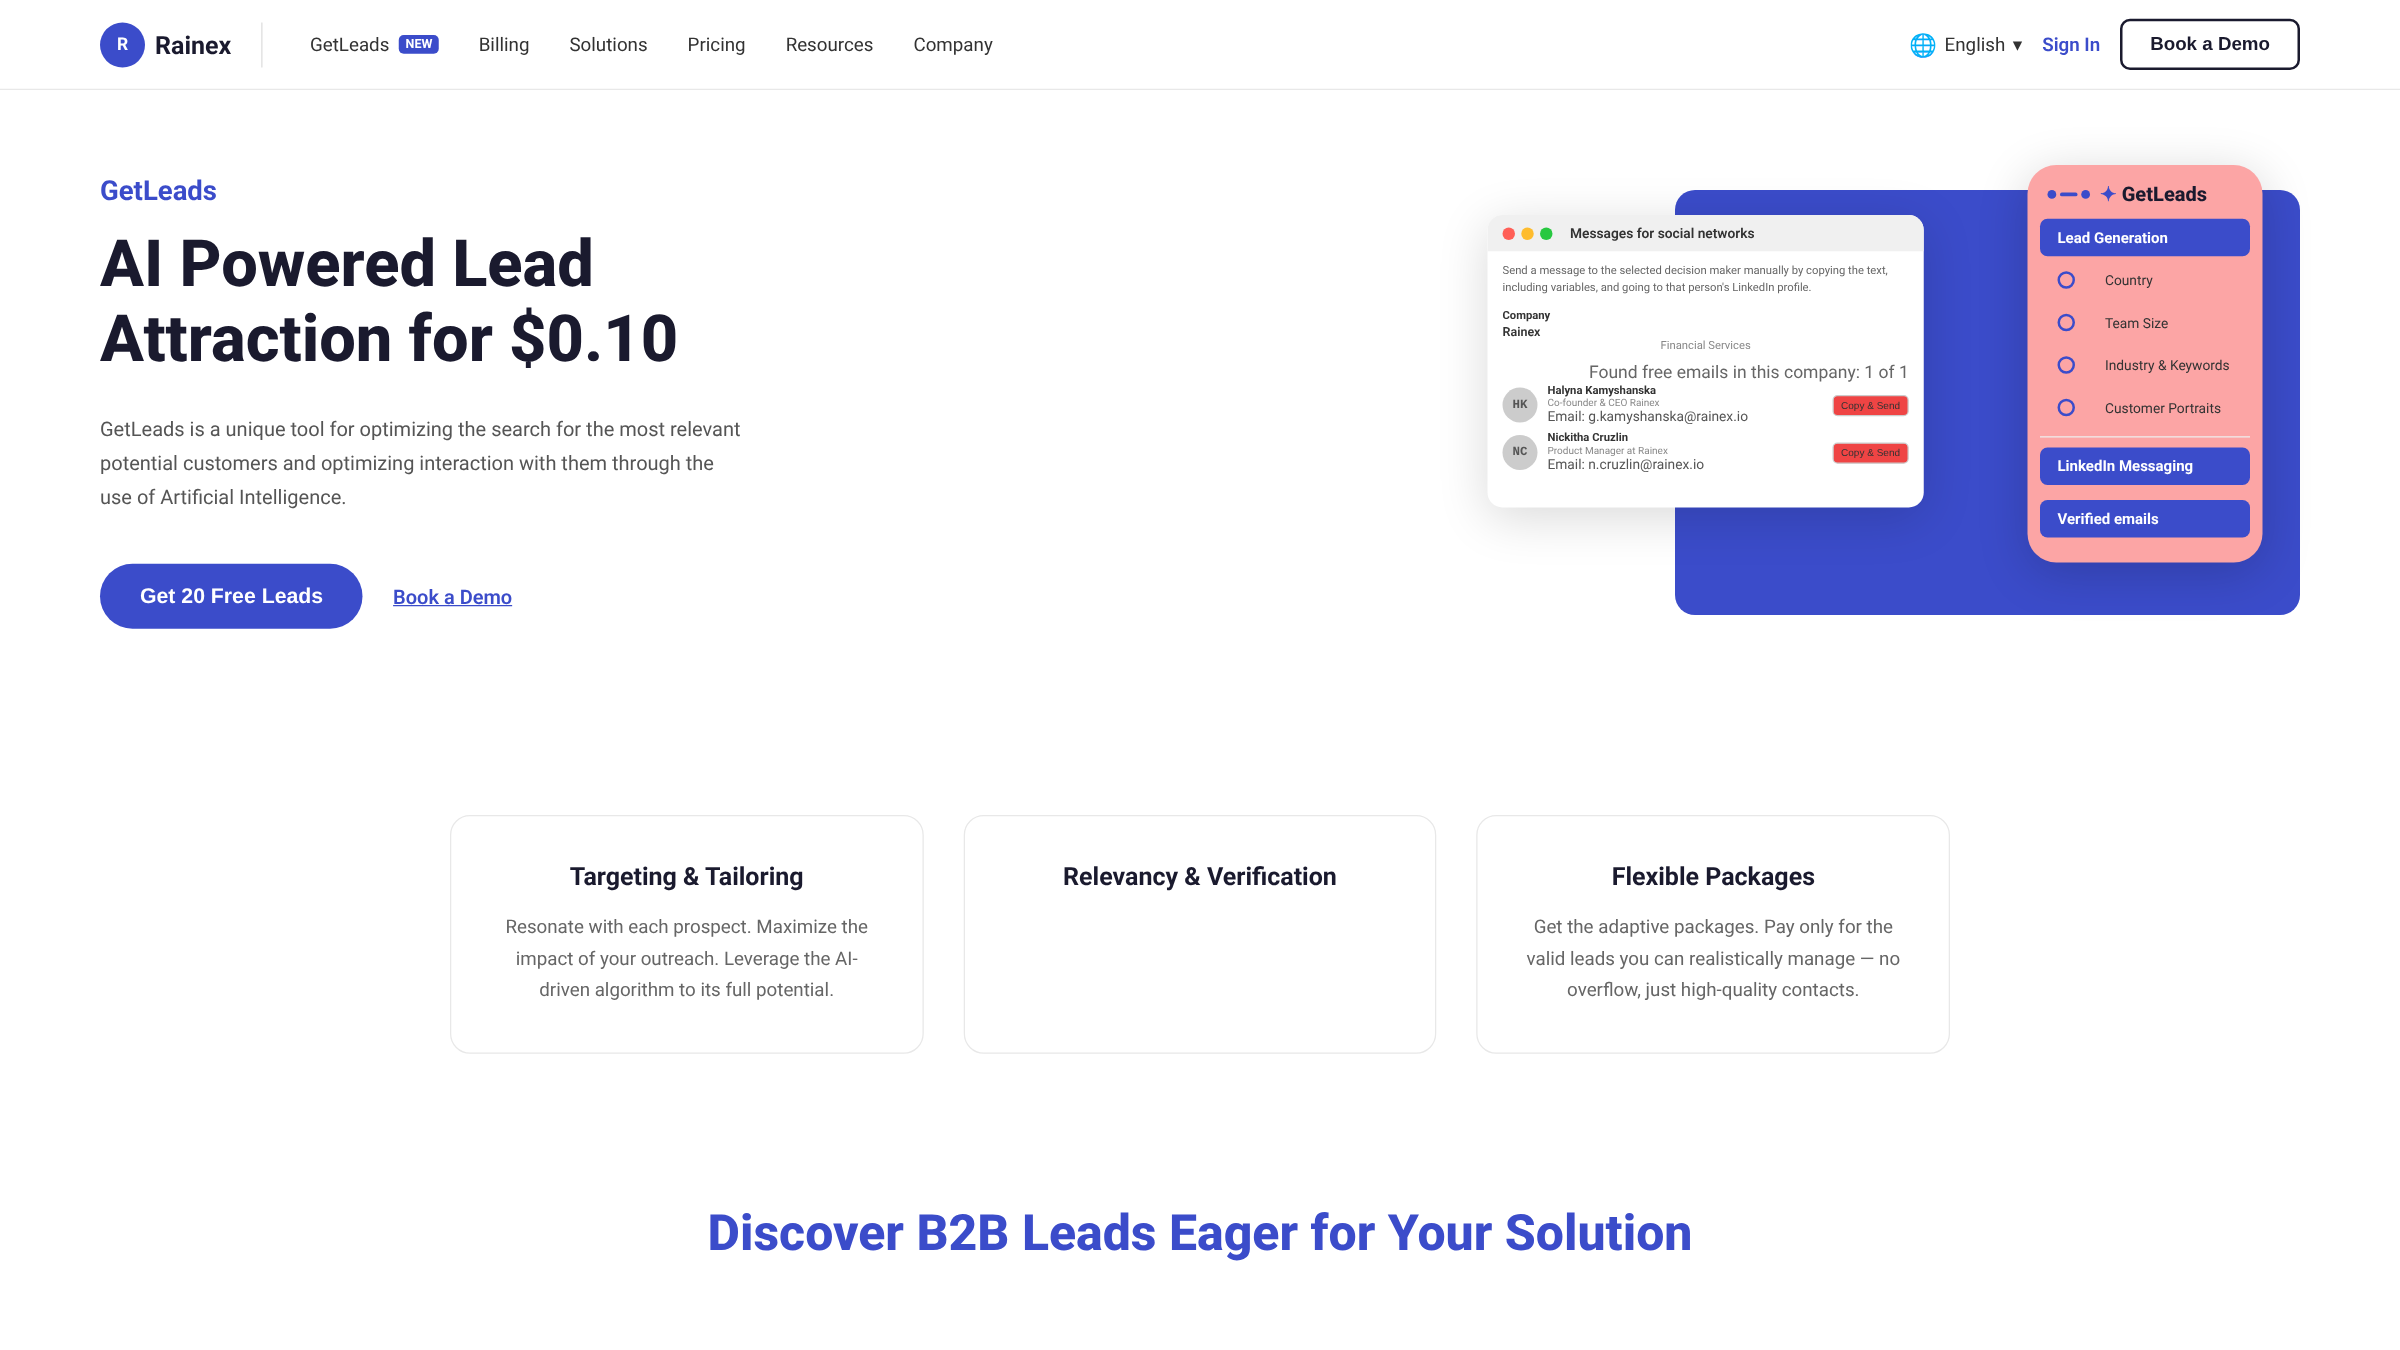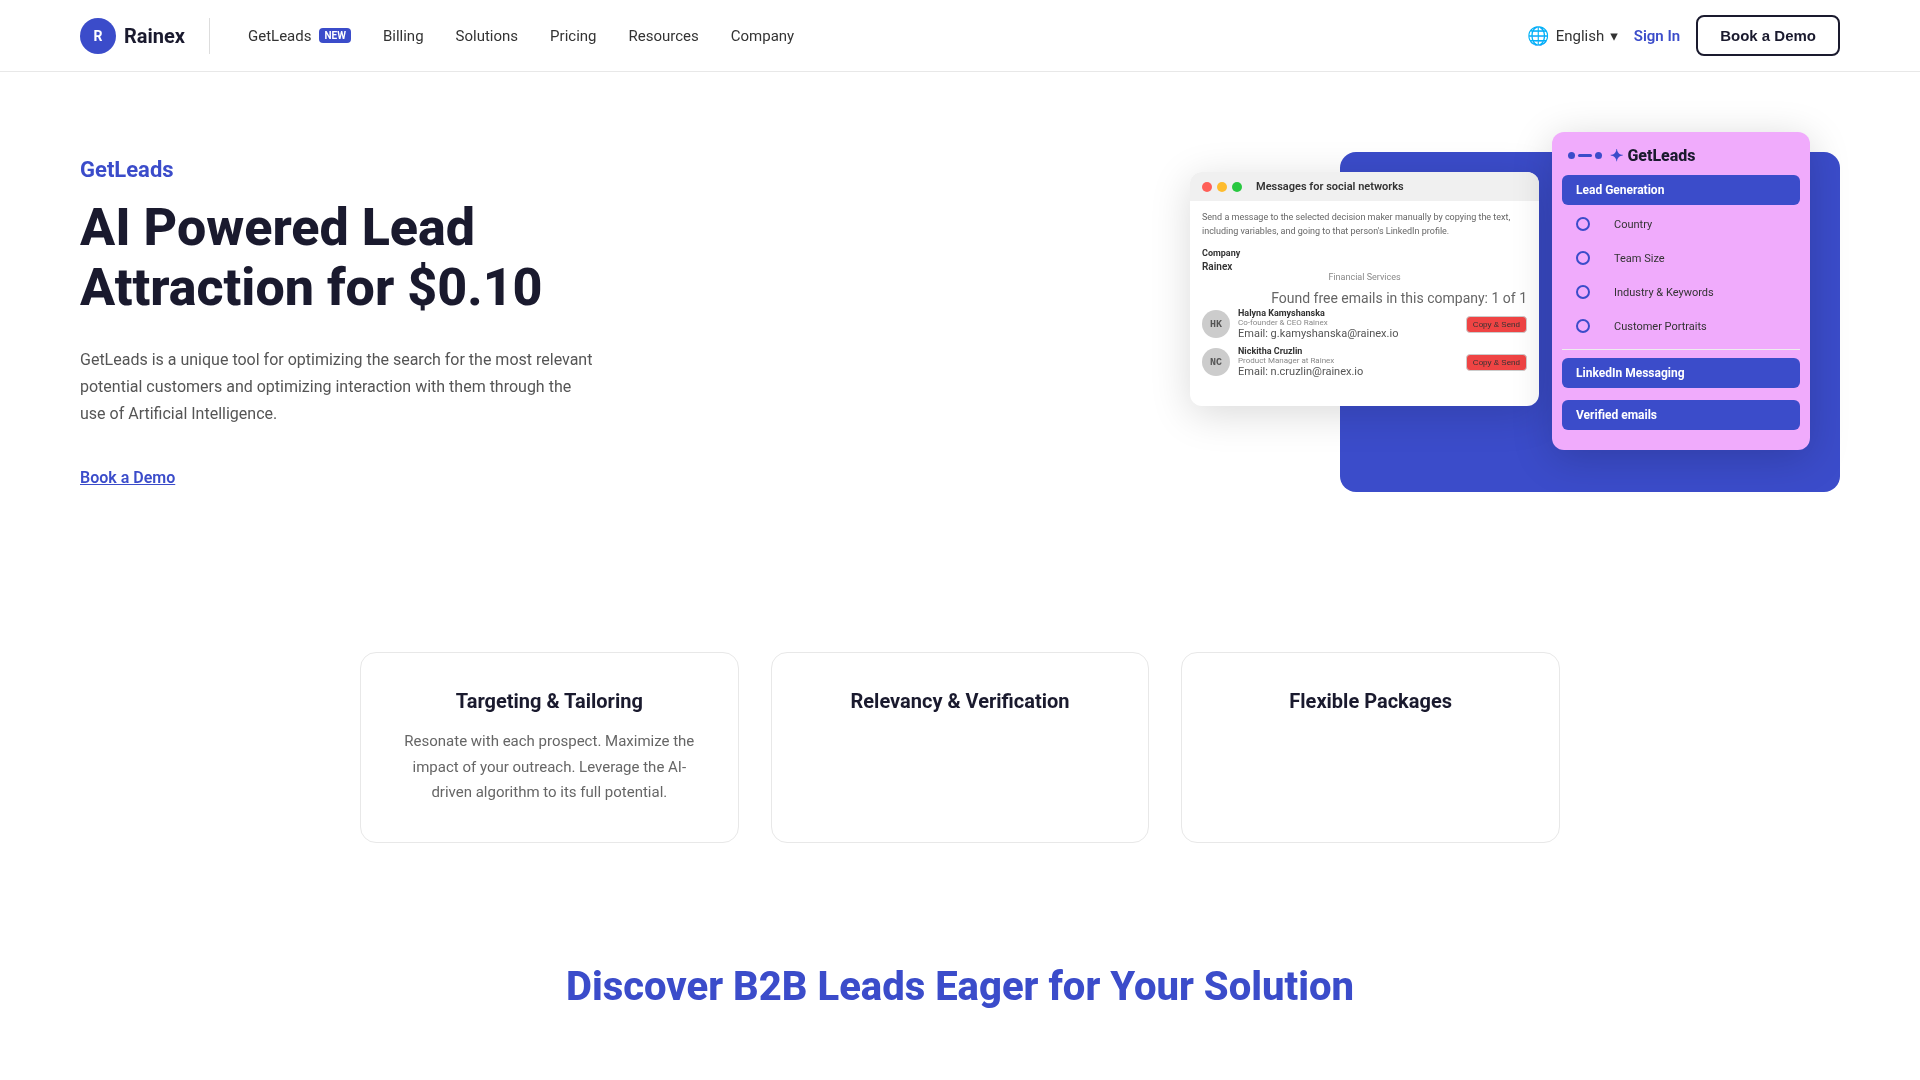--- a/index.html
+++ b/index.html
@@ -83,22 +83,22 @@
     .mockup-person-role { font-size: 8px; color: #888; }
     .mockup-person-email { font-size: 11px; color: #555; }
     .copy-send-btn {
       font-size: 8px; padding: 3px 6px; border: 1px solid #ccc; border-radius: 4px;
       background: #ef4444; color: #333; cursor: pointer; white-space: nowrap;
     }
 
     
     .getleads-panel {
       position: absolute; right: 30px; top: 0; z-index: 3;
-      background: #f0abfc; border-radius: 12px; box-shadow: 0 8px 40px rgba(0,0,0,0.18);
-      width: 258px; padding-bottom: 16px; overflow: hidden;
+      background: #fca5a5; border-radius: 23px; box-shadow: 0 8px 40px rgba(0,0,0,0.18);
+      width: 188px; padding-bottom: 16px; overflow: hidden;
     }
     .gl-header { display: flex; align-items: center; gap: 8px; padding: 14px 16px 10px 16px; }
     .gl-logo-dots { display: flex; gap: 3px; }
     .gl-dot { width: 7px; height: 7px; border-radius: 50%; background: #3b4cca; }
     .gl-dot-line { width: 14px; height: 3px; background: #3b4cca; border-radius: 2px; align-self: center; }
     .gl-brand { font-size: 16px; font-weight: 800; color: #1a1a2e; }
     .gl-item-active {
       margin: 0 10px 4px 10px; padding: 8px 14px; background: #3b4cca; border-radius: 6px;
       font-size: 12px; font-weight: 700; color: #fff;
     }
@@ -164,20 +164,21 @@
     <button class="book-demo-btn">Book a Demo</button>
   </div>
 </nav>
 
 <section class="hero">
   <div class="hero-left">
     <div class="hero-tag">GetLeads</div>
     <h1 class="hero-title">AI Powered Lead Attraction for $0.10</h1>
     <p class="hero-description">GetLeads is a unique tool for optimizing the search for the most relevant potential customers and optimizing interaction with them through the use of Artificial Intelligence.</p>
     <div class="hero-actions">
+      <button class="get-leads-btn">Get 20 Free Leads</button>
       <a class="demo-link">Book a Demo</a>
     </div>
   </div>
 
   <div class="hero-right">
     <div class="blue-bg-rect"></div>
 
     <div class="mockup-card">
       <div class="mockup-card-header">
         <div class="traffic-light">
@@ -256,19 +257,20 @@
   <div class="features-grid">
     <div class="feature-card" style="text-align:center">
       <div class="feature-title">Targeting &amp; Tailoring</div>
       <p class="feature-desc">Resonate with each prospect. Maximize the impact of your outreach. Leverage the AI-driven algorithm to its full potential.</p>
     </div>
     <div class="feature-card" style="text-align:center">
       <div class="feature-title">Relevancy &amp; Verification</div>
     </div>
     <div class="feature-card" style="text-align:center">
       <div class="feature-title">Flexible Packages</div>
+      <p class="feature-desc">Get the adaptive packages. Pay only for the valid leads you can realistically manage — no overflow, just high-quality contacts.</p>
     </div>
   </div>
 </section>
 
 <section class="discover-section">
   <h2 class="discover-title">Discover B2B Leads Eager for Your Solution</h2>
 </section>
 
 </body></html>

